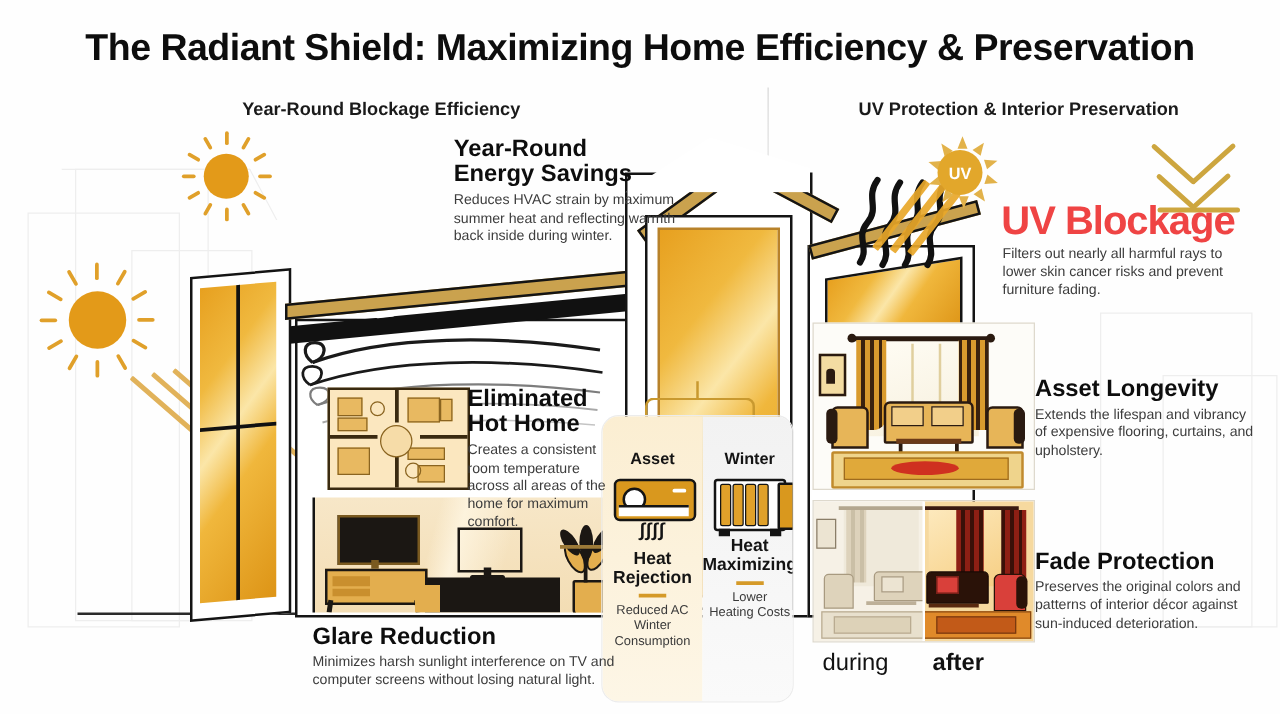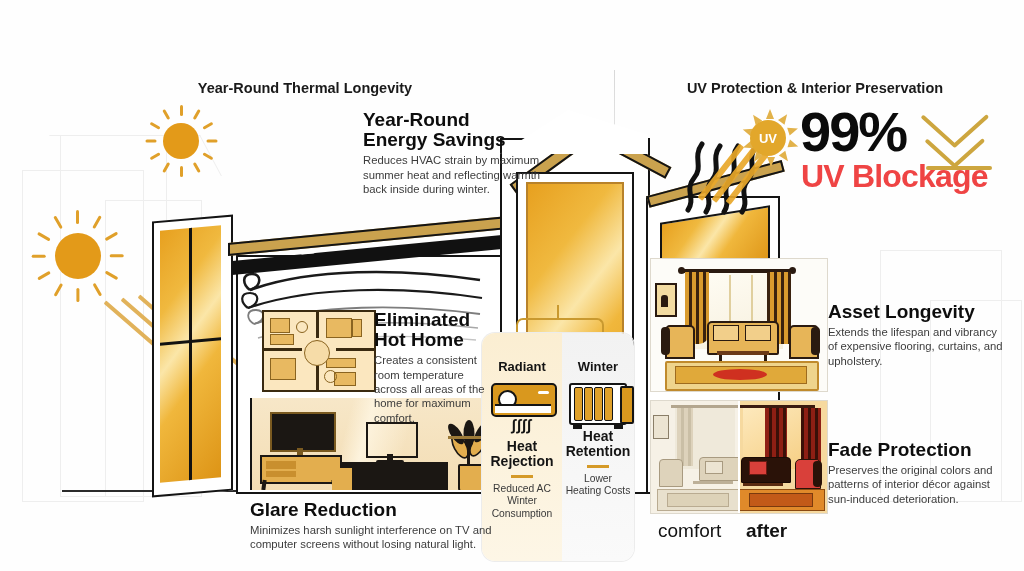--- a/index.html
+++ b/index.html
@@ -100,22 +100,23 @@
 
 <div id="canvas">
 
   <div class="ghost" style="left:22px;top:170px;width:120px;height:330px;"></div>
   <div class="ghost" style="left:60px;top:135px;width:105px;height:360px;"></div>
   <div class="ghost" style="left:105px;top:200px;width:95px;height:295px;"></div>
   <div class="ghost" style="left:880px;top:250px;width:120px;height:250px;"></div>
   <div class="ghost" style="left:930px;top:300px;width:90px;height:200px;"></div>
   <div class="ghost" style="left:60px;top:135px;width:150px;height:40px;border-bottom:none;border-left:none;transform:skewX(28deg);"></div>
 
-
-  <div class="sec-head" style="left:150px;top:80px;width:310px;">Year-Round Thermal Longevity</div>
+  <div class="main-title">The Radiant Shield: Maximizing Home Efficiency &amp; Preservation</div>
+
+  <div class="sec-head" style="left:150px;top:80px;width:310px;">Year-Round Blockage Efficiency</div>
   <div class="sec-head" style="left:640px;top:80px;width:350px;">UV Protection &amp; Interior Preservation</div>
 
   <div class="divider"></div>
   <div class="groundline"></div>
 
   <div class="sun" style="left:145px;top:105px;width:72px;height:72px;">
     <div class="core" style="left:18px;top:18px;width:36px;height:36px;"></div>
     <div class="ray" style="left:34.5px;top:0px;width:3px;height:11px;transform:rotate(0deg) translateY(0);"></div>
     <div class="ray" style="left:34.5px;top:0px;width:3px;height:11px;transform-origin:1.5px 36px;transform:rotate(30deg);"></div>
     <div class="ray" style="left:34.5px;top:0px;width:3px;height:11px;transform-origin:1.5px 36px;transform:rotate(60deg);"></div>
@@ -252,29 +253,29 @@
     <div class="uvray" style="transform:rotate(108deg);"></div>
     <div class="uvray" style="transform:rotate(144deg);"></div>
     <div class="uvray" style="transform:rotate(180deg);"></div>
     <div class="uvray" style="transform:rotate(216deg);"></div>
     <div class="uvray" style="transform:rotate(252deg);"></div>
     <div class="uvray" style="transform:rotate(288deg);"></div>
     <div class="uvray" style="transform:rotate(324deg);"></div>
     <div class="uvcore">UV</div>
   </div>
 
-  <div class="pct">99%</div>
   <div style="position:absolute;left:922px;top:110px;width:80px;height:62px;">
     <div class="chevline" style="left:0px;top:4px;width:46px;transform:rotate(42deg);transform-origin:0 50%;"></div>
     <div class="chevline" style="left:66px;top:4px;width:46px;transform:rotate(138deg);transform-origin:0 50%;"></div>
     <div class="chevline" style="left:4px;top:28px;width:40px;transform:rotate(42deg);transform-origin:0 50%;"></div>
     <div class="chevline" style="left:62px;top:28px;width:40px;transform:rotate(138deg);transform-origin:0 50%;"></div>
     <div class="chevline" style="left:4px;top:56px;width:66px;"></div>
   </div>
   <div class="uvblk">UV Blockage</div>
+  <div class="uvdesc">Filters out nearly all harmful rays to lower skin cancer risks and prevent furniture fading.</div>
 
   <div class="room" style="left:650px;top:258px;width:176px;height:132px;background:#fdfcf8;border:1.6px solid #ded9cd;">
     <div class="furn" style="left:40px;top:12px;width:92px;height:78px;background:linear-gradient(160deg,#fffdf5,#f6efdc);"></div>
     <div class="furn" style="left:30px;top:10px;width:112px;height:4px;background:#2a1a10;border-radius:2px;"></div>
     <div class="furn" style="left:27px;top:8px;width:7px;height:7px;background:#2a1a10;border-radius:50%;"></div>
     <div class="furn" style="left:138px;top:8px;width:7px;height:7px;background:#2a1a10;border-radius:50%;"></div>
 
     <div class="furn" style="left:34px;top:13px;width:24px;height:72px;background:repeating-linear-gradient(90deg,#d99b2e 0 4px,#3a220e 4px 7px);border-radius:0 0 10px 0;"></div>
     <div class="furn" style="left:116px;top:13px;width:24px;height:72px;background:repeating-linear-gradient(90deg,#3a220e 0 3px,#d99b2e 3px 7px);border-radius:0 0 0 10px;"></div>
 
@@ -326,30 +327,30 @@
       <div class="furn" style="left:10px;top:60px;width:16px;height:12px;background:#d9403a;border:1.1px solid #6a1a12;"></div>
       <div class="furn" style="left:56px;top:58px;width:24px;height:28px;background:#d9403a;border:1.8px solid #2a1208;border-radius:5px 5px 0 0;"></div>
       <div class="furn" style="left:74px;top:60px;width:9px;height:26px;background:#2a1208;border-radius:4px;"></div>
       <div class="furn" style="left:4px;top:82px;width:40px;height:3px;background:#5a2a10;"></div>
       <div class="furn" style="left:0px;top:88px;width:84px;height:20px;background:#e08a2a;border:1.6px solid #8a4a12;"></div>
       <div class="furn" style="left:10px;top:92px;width:62px;height:12px;background:#c25a18;border:1.2px solid #7a3a0e;"></div>
     </div>
     <div class="furn" style="left:87px;top:0;width:2.4px;height:112px;background:#ffffff;"></div>
   </div>
 
-  <div class="beforeafter-lbl" style="left:658px;top:520px;font-weight:normal;">comfort</div>
+  <div class="beforeafter-lbl" style="left:658px;top:520px;font-weight:normal;">during</div>
   <div class="beforeafter-lbl" style="left:746px;top:520px;font-weight:bold;">after</div>
 
   <div class="bracket-stem"></div>
   <div class="bracket"></div>
 
   <div class="swcard">
 
     <div class="swhalf sw-summer">
-      <div class="sw-season">Radiant</div>
+      <div class="sw-season">Asset</div>
       <div style="position:relative;width:62px;height:30px;margin-top:9px;">
         <div class="ac" style="left:0;top:0;">
           <div class="ac-fan"></div>
           <div class="ac-led"></div>
           <div class="ac-vent"></div>
         </div>
       </div>
       <div class="wavy" style="position:relative;margin-top:3px;">∫∫∫∫</div>
       <div class="sw-head">
         <span>Heat</span><br>
@@ -367,21 +368,21 @@
           <div class="fin" style="left:13px;"></div>
           <div class="fin" style="left:23px;"></div>
           <div class="fin" style="left:33px;"></div>
           <div class="rad-side"></div>
           <div class="rad-leg" style="left:2px;"></div>
           <div class="rad-leg" style="right:2px;"></div>
         </div>
       </div>
       <div class="sw-head" style="margin-top:2px;">
         <span>Heat</span><br>
-        <span>Retention</span>
+        <span>Maximizing</span>
       </div>
       <div class="sw-rule"></div>
       <div class="sw-sub" style="width:66px;">Lower Heating Costs</div>
     </div>
   </div>
 
   <div class="txtblk" style="left:363px;top:110px;width:200px;">
     <div class="blk-title">
       <span>Year-Round</span><br>
       <span>Energy Savings</span>

